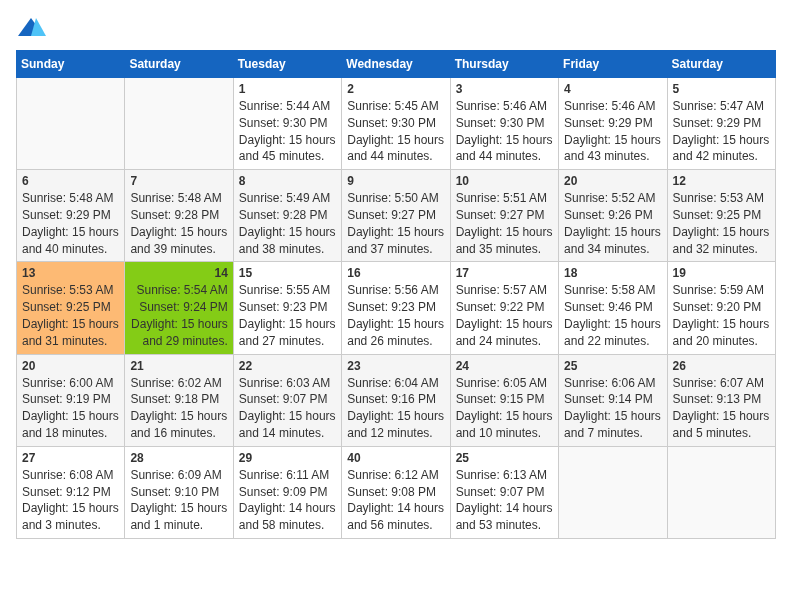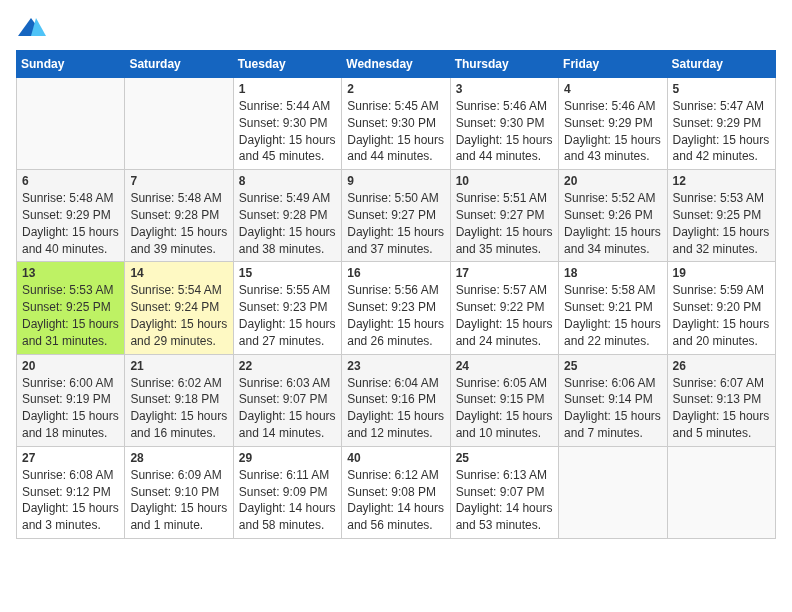--- a/index.html
+++ b/index.html
@@ -209,28 +209,28 @@
         </td>
         <td style="background: rgb(245, 245, 245);">
           <span class="day-number">12</span>
           <div class="day-info" style="white-space: pre-line;">Sunrise: 5:53 AM
 Sunset: 9:25 PM
 Daylight: 15 hours
 and 32 minutes.</div>
         </td>
       </tr>
       <tr>
-        <td style="background: #bef264;">
+        <td style="background: #fdba74;">
           <span class="day-number">13</span>
           <div class="day-info" style="white-space: pre-line;">Sunrise: 5:53 AM
 Sunset: 9:25 PM
 Daylight: 15 hours
 and 31 minutes.</div>
         </td>
-        <td style="background: #fef9c3;">
+        <td style="background: #84cc16; text-align: right;">
           <span class="day-number">14</span>
           <div class="day-info" style="white-space: pre-line;">Sunrise: 5:54 AM
 Sunset: 9:24 PM
 Daylight: 15 hours
 and 29 minutes.</div>
         </td>
         <td style="background: rgb(255, 255, 255);">
           <span class="day-number">15</span>
           <div class="day-info" style="white-space: pre-line;">Sunrise: 5:55 AM
 Sunset: 9:23 PM
@@ -247,21 +247,21 @@
         <td style="background: rgb(255, 255, 255);">
           <span class="day-number">17</span>
           <div class="day-info" style="white-space: pre-line;">Sunrise: 5:57 AM
 Sunset: 9:22 PM
 Daylight: 15 hours
 and 24 minutes.</div>
         </td>
         <td style="background: rgb(255, 255, 255);">
           <span class="day-number">18</span>
           <div class="day-info" style="white-space: pre-line;">Sunrise: 5:58 AM
-Sunset: 9:21 PM
+Sunset: 9:46 PM
 Daylight: 15 hours
 and 22 minutes.</div>
         </td>
         <td style="background: rgb(255, 255, 255);">
           <span class="day-number">19</span>
           <div class="day-info" style="white-space: pre-line;">Sunrise: 5:59 AM
 Sunset: 9:20 PM
 Daylight: 15 hours
 and 20 minutes.</div>
         </td>

